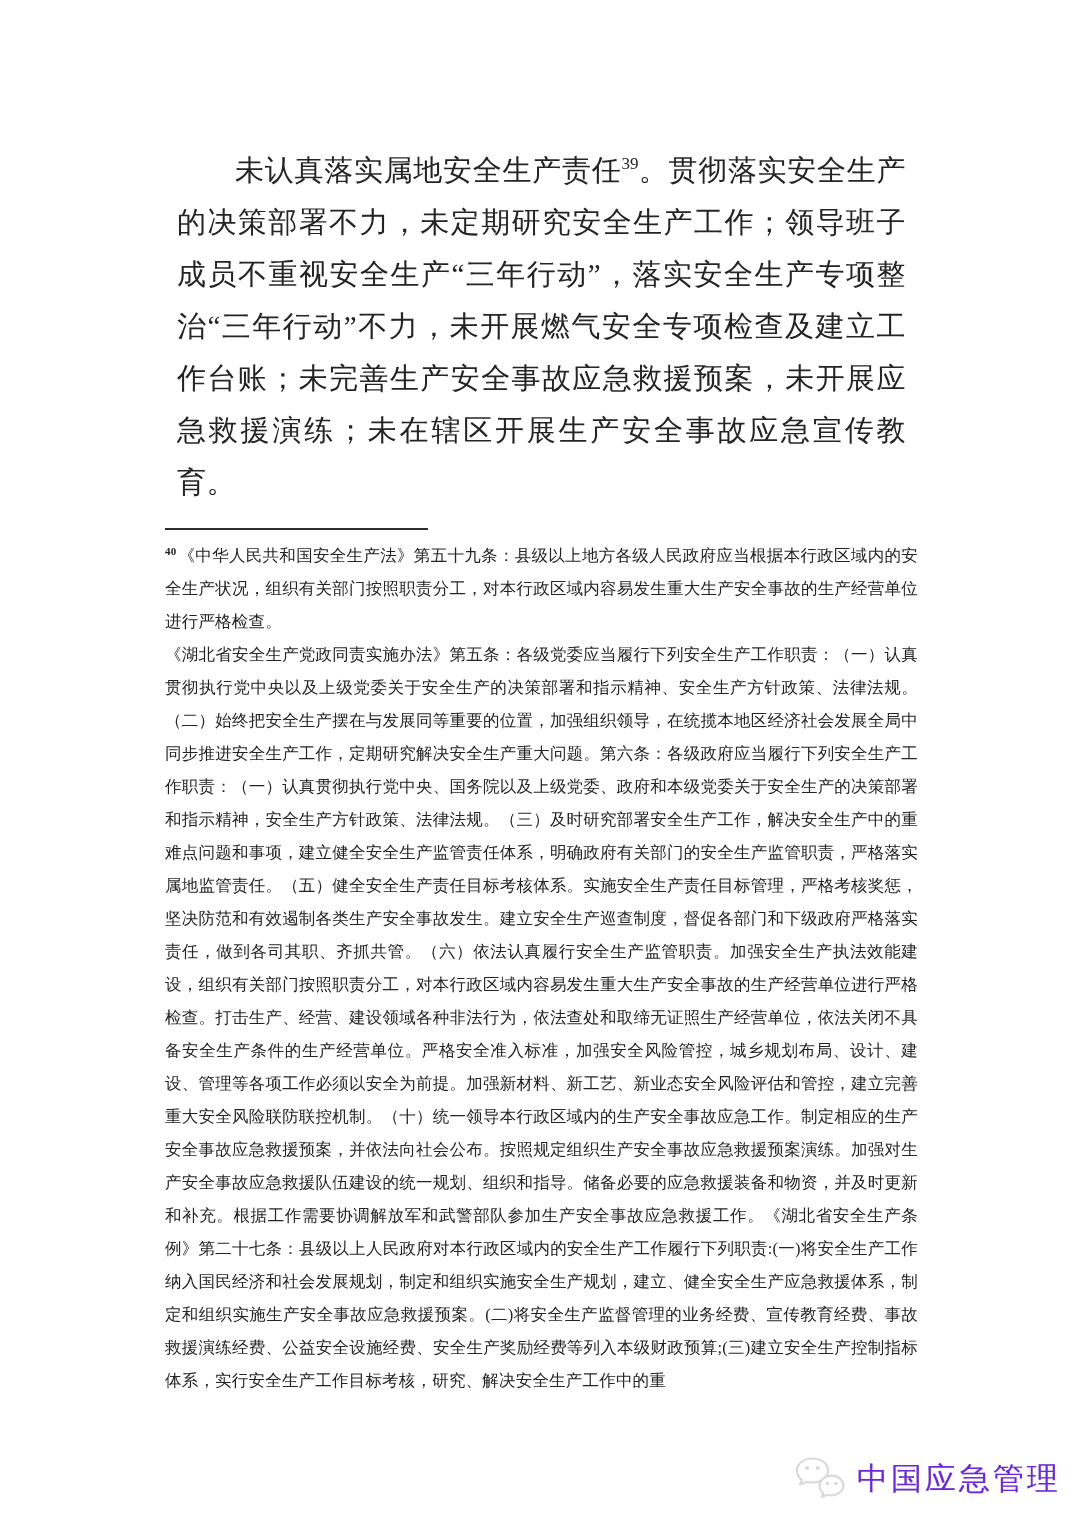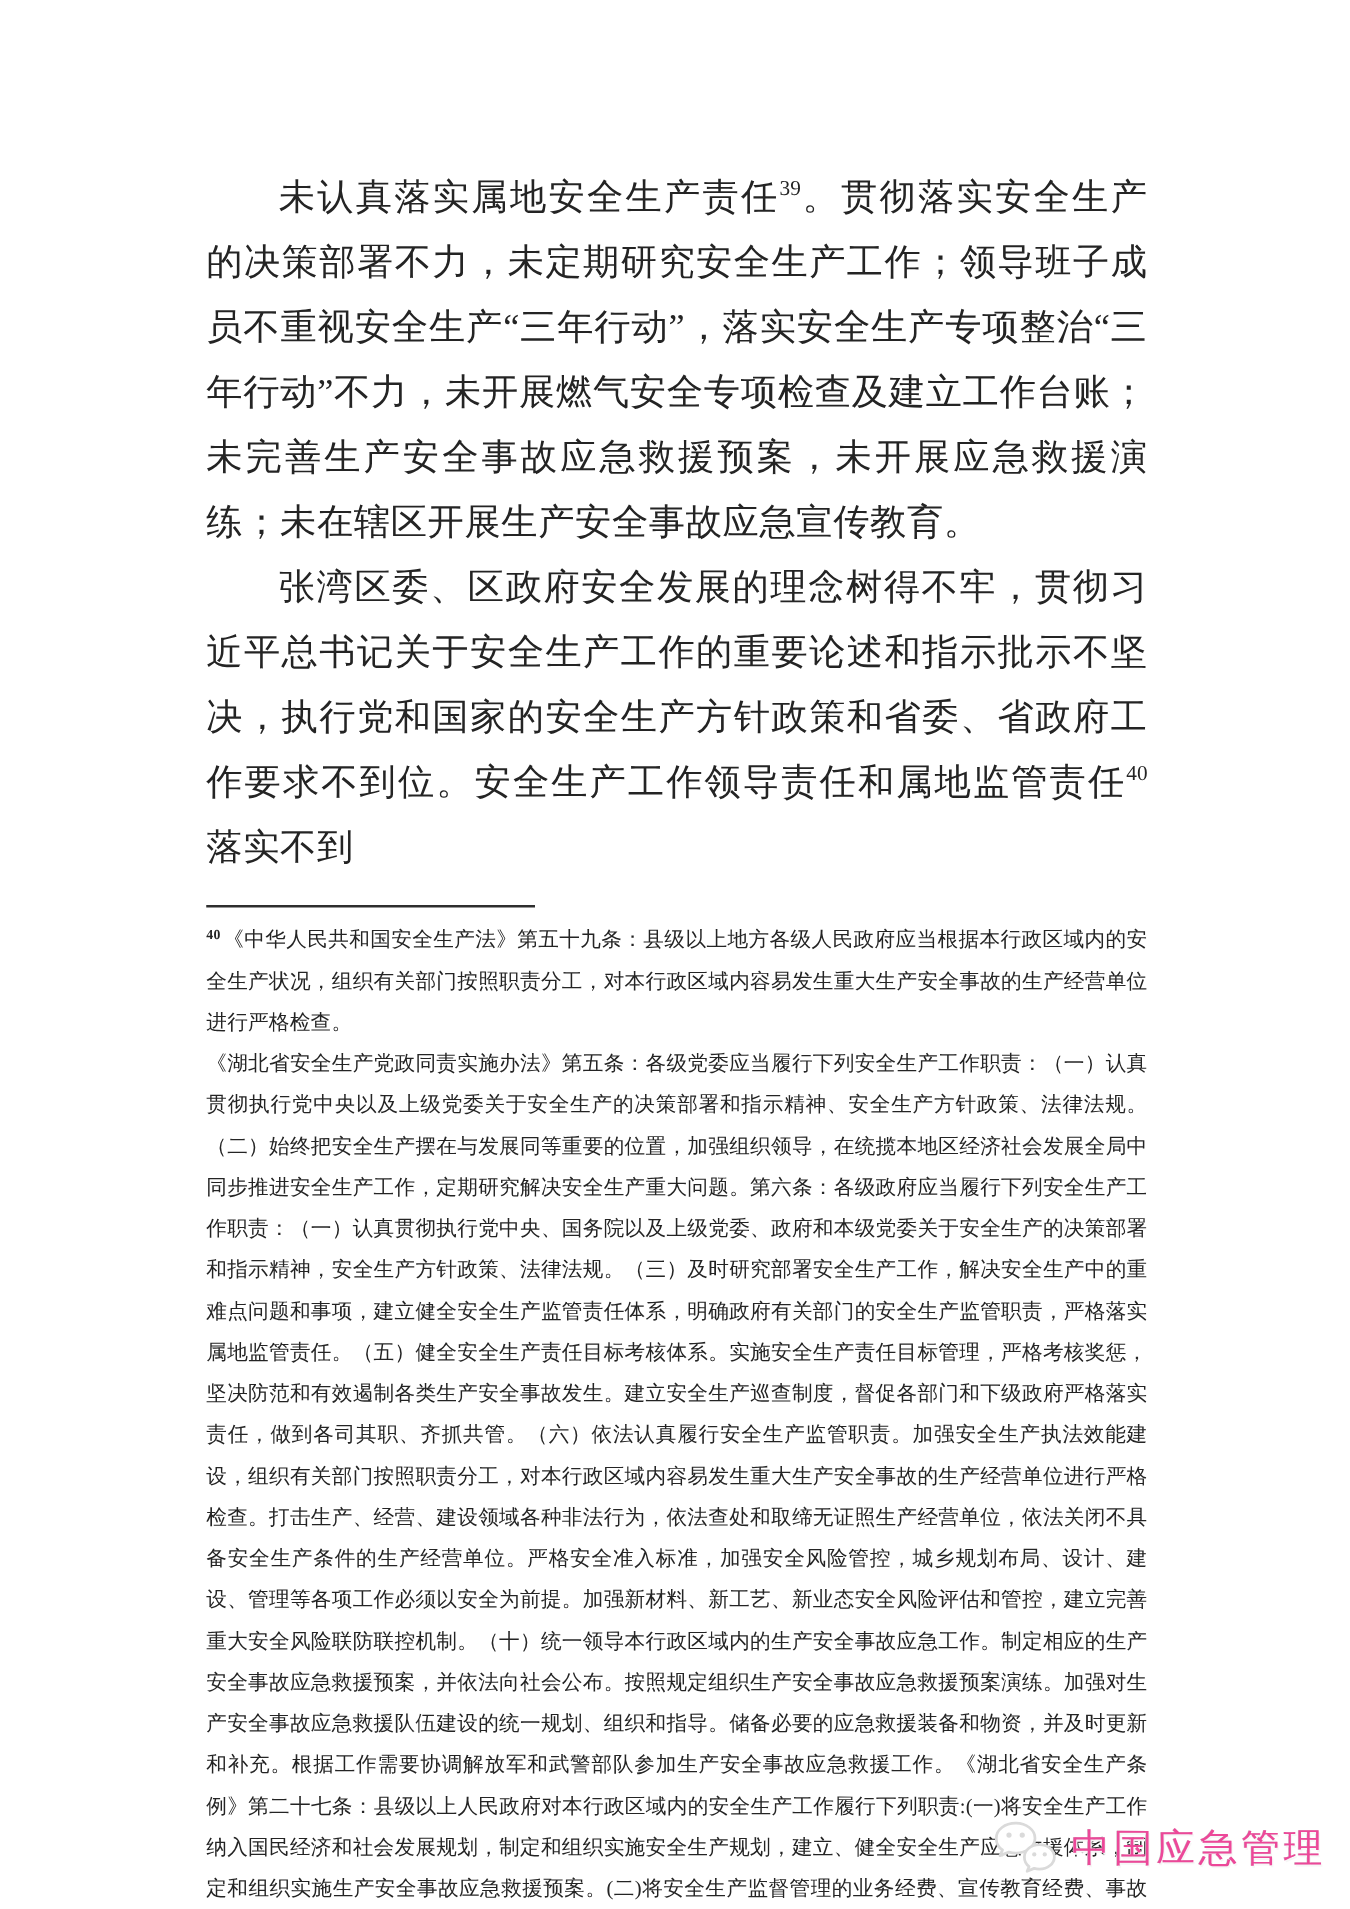--- a/index.html
+++ b/index.html
@@ -14,21 +14,21 @@
     width: 1080px; height: 1527px;
     overflow: hidden;
     background: #ffffff;
   }
   .content {
     position: absolute;
     left: 165px; top: 132px;
     width: 753px;
   }
   .body-para {
-    margin: 0;
+    margin: 12px;
     font-size: 29px;
     line-height: 52px;
     text-align: justify;
     letter-spacing: 0.5px;
   }
   .indent { text-indent: 2em; }
   .section-heading { font-weight: 600; }
   sup.fn-ref {
     font-size: 17px;
     line-height: 0;
@@ -60,35 +60,34 @@
     right: 19px; bottom: 25px;
     display: flex;
     align-items: center;
     gap: 8px;
     user-select: none;
   }
   .watermark-label {
     font-family: "Liberation Sans", "DejaVu Sans", sans-serif;
     font-size: 31px;
     letter-spacing: 3px;
-    color: #ec4899;
+    color: #6d28d9;
     text-shadow: 1px 1px 0 #f7f7f7, -0.5px -0.5px 0 #cfcfcf;
   }
   .wechat-icon { display: block; }
 </style>
 </head>
 <body>
 
 <div class="page">
   <main class="content">
 
     <p class="body-para indent"><span>未认真落实属地安全生产责任</span><sup class="fn-ref">39</sup><span>。贯彻落实安全生产的决策部署不力，未定期研究安全生产工作；领导班子成员不重视安全生产“三年行动”，落实安全生产专项整治“三年行动”不力，未开展燃气安全专项检查及建立工作台账；未完善生产安全事故应急救援预案，未开展应急救援演练；未在辖区开展生产安全事故应急宣传教育。</span></p>
 
 
-    <p class="body-para indent"><span>张湾区委、区政府安全发展的理念树得不牢，贯彻习近平总书记关于安全生产工作的重要论述和指示批示不坚决，执行党和国家的安全生产方针政策和省委、省政府工作要求不到位。安全生产工作领导责任和属地监管责任</span><sup class="fn-ref">40</sup><span>落实不到</span></p>
 
     <hr class="fn-separator">
 
     <div class="footnotes">
       <p><sup class="fn-num">40</sup><span>《中华人民共和国安全生产法》第五十九条：县级以上地方各级人民政府应当根据本行政区域内的安全生产状况，组织有关部门按照职责分工，对本行政区域内容易发生重大生产安全事故的生产经营单位进行严格检查。</span></p>
       <p>《湖北省安全生产党政同责实施办法》第五条：各级党委应当履行下列安全生产工作职责：（一）认真贯彻执行党中央以及上级党委关于安全生产的决策部署和指示精神、安全生产方针政策、法律法规。（二）始终把安全生产摆在与发展同等重要的位置，加强组织领导，在统揽本地区经济社会发展全局中同步推进安全生产工作，定期研究解决安全生产重大问题。第六条：各级政府应当履行下列安全生产工作职责：（一）认真贯彻执行党中央、国务院以及上级党委、政府和本级党委关于安全生产的决策部署和指示精神，安全生产方针政策、法律法规。（三）及时研究部署安全生产工作，解决安全生产中的重难点问题和事项，建立健全安全生产监管责任体系，明确政府有关部门的安全生产监管职责，严格落实属地监管责任。（五）健全安全生产责任目标考核体系。实施安全生产责任目标管理，严格考核奖惩，坚决防范和有效遏制各类生产安全事故发生。建立安全生产巡查制度，督促各部门和下级政府严格落实责任，做到各司其职、齐抓共管。（六）依法认真履行安全生产监管职责。加强安全生产执法效能建设，组织有关部门按照职责分工，对本行政区域内容易发生重大生产安全事故的生产经营单位进行严格检查。打击生产、经营、建设领域各种非法行为，依法查处和取缔无证照生产经营单位，依法关闭不具备安全生产条件的生产经营单位。严格安全准入标准，加强安全风险管控，城乡规划布局、设计、建设、管理等各项工作必须以安全为前提。加强新材料、新工艺、新业态安全风险评估和管控，建立完善重大安全风险联防联控机制。（十）统一领导本行政区域内的生产安全事故应急工作。制定相应的生产安全事故应急救援预案，并依法向社会公布。按照规定组织生产安全事故应急救援预案演练。加强对生产安全事故应急救援队伍建设的统一规划、组织和指导。储备必要的应急救援装备和物资，并及时更新和补充。根据工作需要协调解放军和武警部队参加生产安全事故应急救援工作。《湖北省安全生产条例》第二十七条：县级以上人民政府对本行政区域内的安全生产工作履行下列职责:(一)将安全生产工作纳入国民经济和社会发展规划，制定和组织实施安全生产规划，建立、健全安全生产应急救援体系，制定和组织实施生产安全事故应急救援预案。(二)将安全生产监督管理的业务经费、宣传教育经费、事故救援演练经费、公益安全设施经费、安全生产奖励经费等列入本级财政预算;(三)建立安全生产控制指标体系，实行安全生产工作目标考核，研究、解决安全生产工作中的重</p>
     </div>
 
   </main>
 

